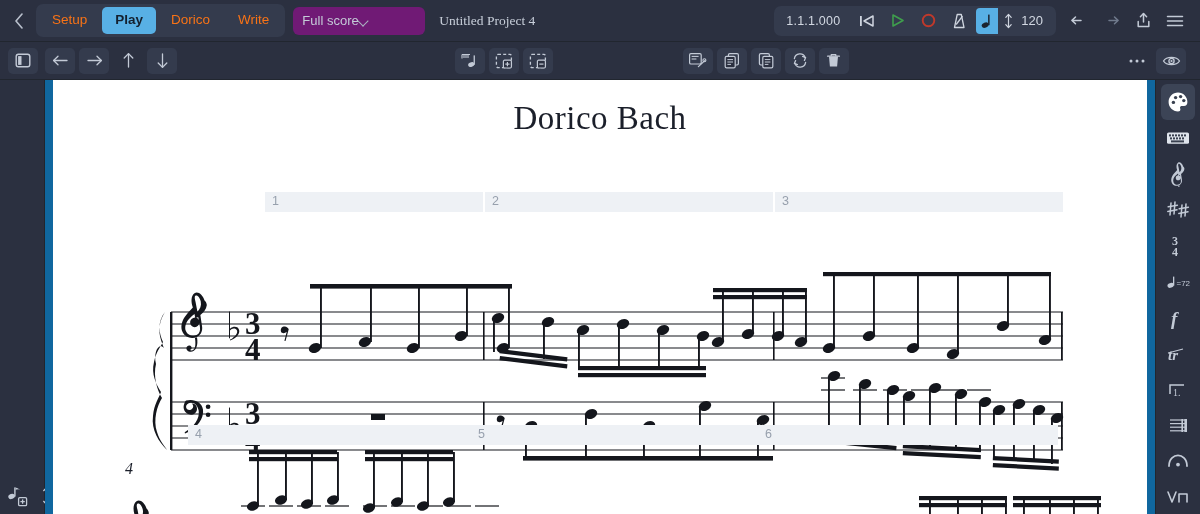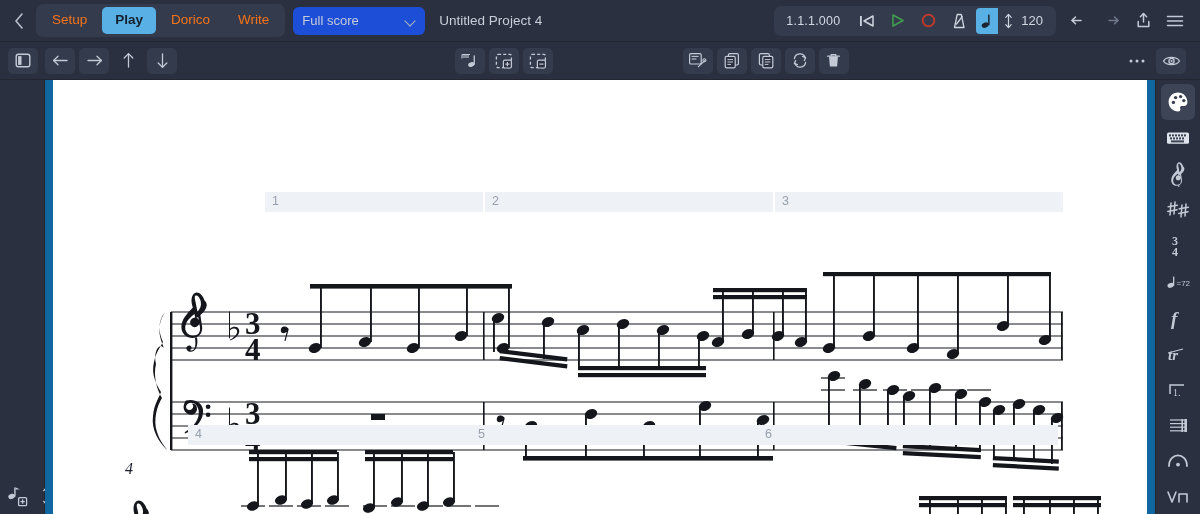--- a/index.html
+++ b/index.html
@@ -31,33 +31,33 @@
   }
   .mode-tab {
     padding: 5px 13px; border-radius: 5px;
     color: #f97316; font-size: 13.5px; cursor: pointer;
     line-height: 1.2; white-space: nowrap;
   }
   .mode-tab.active { background: #58b0e5; color: #14202e; font-weight: bold; }
 
   .layout-select {
     margin-left: 8px; width: 132px; height: 28px;
-    background: #1d4ed8; border-radius: 6px;
-    display: flex; align-items: center; justify-content: space-between;
+    background: #701a75; border-radius: 6px;
+    display: flex; align-items: center; 
     padding: 0 9px; cursor: pointer;
   }
   .layout-select .lbl { color: #c4cbd7; font-size: 13px; }
   .chev { width: 10px; height: 10px; position: relative; }
   .chev::after {
     content: ""; position: absolute; left: 0; top: 1px;
     width: 7px; height: 7px;
     border-right: 1.6px solid #aab2c0; border-bottom: 1.6px solid #aab2c0;
     transform: rotate(45deg);
   }
-  .project-title { margin-left: 14px; color: #c8cfda; font-size: 13.5px; }
+  .project-title { margin-left: 14px; color: #c8cfda; font-size: 13.5px; font-family: Liberation Serif, serif; }
 
   .top-spacer { flex: 1; }
 
   .transport {
     display: flex; align-items: center;
     background: #343b4d; border-radius: 7px;
     height: 30px; padding: 0 4px; gap: 2px;
   }
   .timecode {
     color: #d2d8e2; font-size: 12.5px; padding: 0 10px 0 8px;
@@ -470,20 +470,21 @@
         </svg>
       </div>
     </div>
 
     <div class="score-wrap">
       <div class="edge-blue l"></div>
       <div class="edge-blue r"></div>
 
       <div class="page">
 
+        <div class="score-title">Dorico Bach</div>
 
         <div class="barnum-strip" style="left:212px; top:112px; width:218px;">
           <span>1</span>
         </div>
         <div class="barnum-strip" style="left:432px; top:112px; width:288px;">
           <span>2</span>
         </div>
         <div class="barnum-strip" style="left:722px; top:112px; width:288px;">
           <span>3</span>
         </div>

